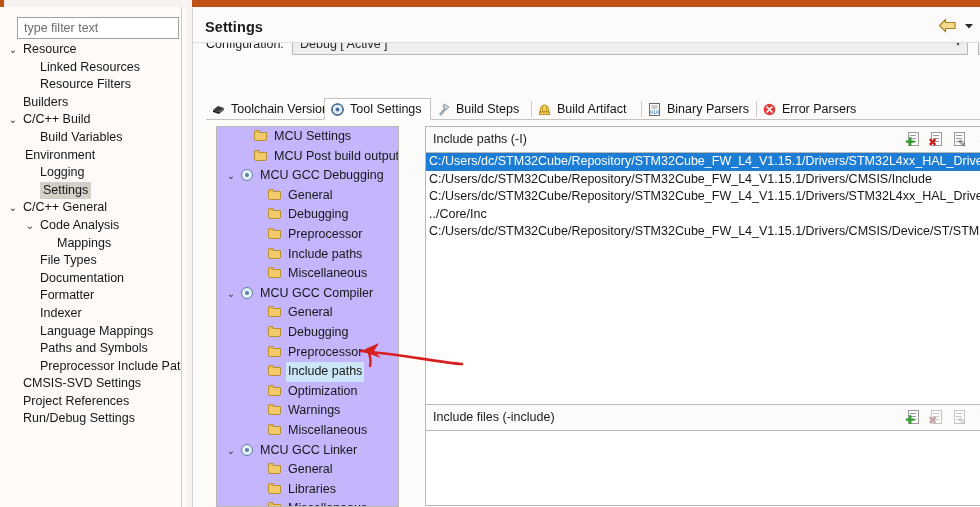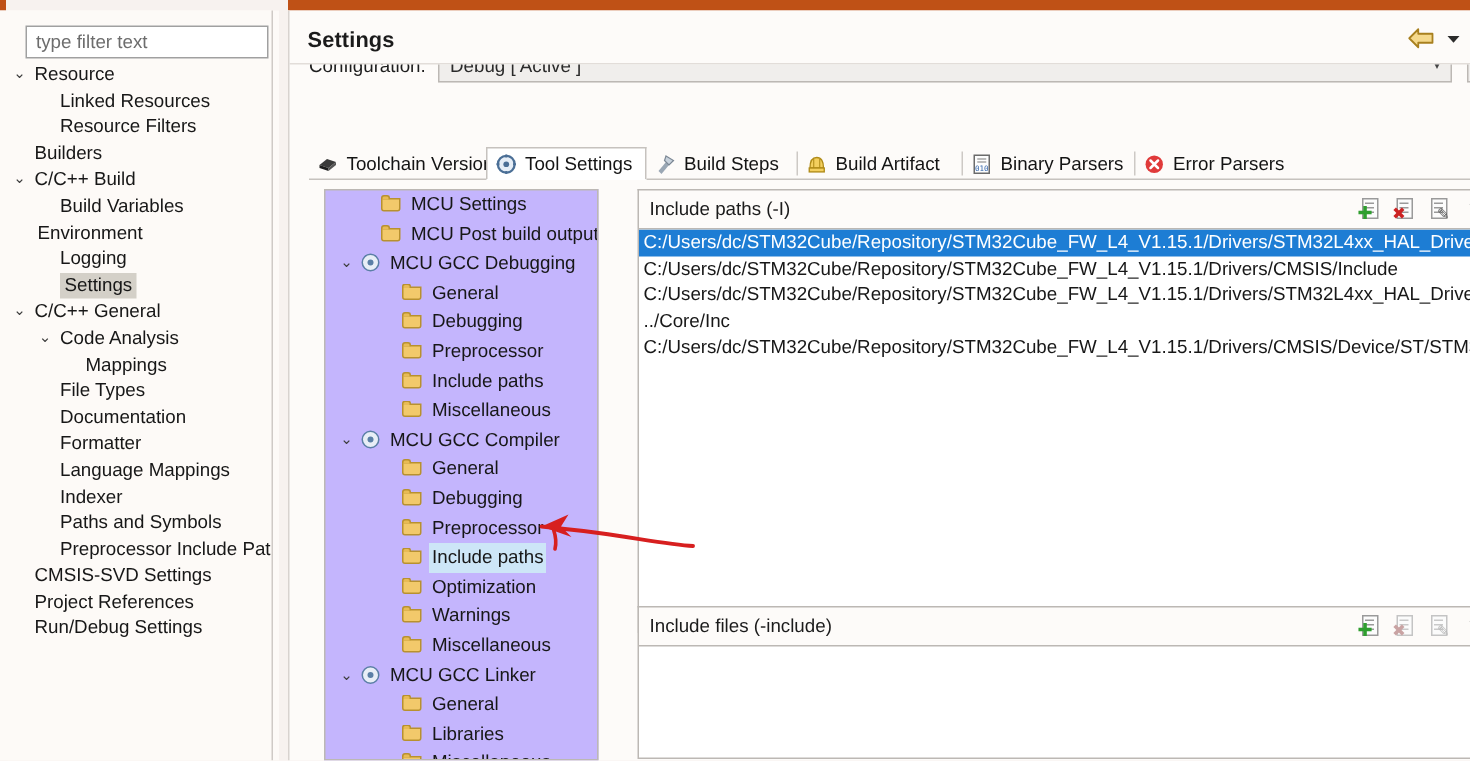--- a/index.html
+++ b/index.html
@@ -497,22 +497,22 @@
         <div class="ti"><span class="lbl" style="margin-left: 35px;">Build Variables</span></div>
         <div class="ti"><span class="lbl" style="margin-left: 20px; text-align: right;">Environment</span></div>
         <div class="ti"><span class="lbl" style="margin-left: 35px;">Logging</span></div>
         <div class="ti sel"><span class="lbl" style="margin-left: 35px;">Settings</span></div>
         <div class="ti"><span class="twisty" style="left: 2px;">⌄</span><span class="lbl" style="margin-left: 18px;">C/C++ General</span></div>
         <div class="ti"><span class="twisty" style="left: 19px;">⌄</span><span class="lbl" style="margin-left: 35px;">Code Analysis</span></div>
         <div class="ti"><span class="lbl" style="margin-left: 52px;">Mappings</span></div>
         <div class="ti"><span class="lbl" style="margin-left: 35px;">File Types</span></div>
         <div class="ti"><span class="lbl" style="margin-left: 35px;">Documentation</span></div>
         <div class="ti"><span class="lbl" style="margin-left: 35px;">Formatter</span></div>
+        <div class="ti"><span class="lbl" style="margin-left: 35px;">Indexer</span></div>
         <div class="ti"><span class="lbl" style="margin-left: 35px;">Language Mappings</span></div>
-        <div class="ti"><span class="lbl" style="margin-left: 35px;">Indexer</span></div>
         <div class="ti"><span class="lbl" style="margin-left: 35px;">Paths and Symbols</span></div>
         <div class="ti"><span class="lbl" style="margin-left: 35px;">Preprocessor Include Pat</span></div>
         <div class="ti"><span class="lbl" style="margin-left: 18px;">CMSIS-SVD Settings</span></div>
         <div class="ti"><span class="lbl" style="margin-left: 18px;">Project References</span></div>
         <div class="ti"><span class="lbl" style="margin-left: 18px;">Run/Debug Settings</span></div>
       </div>
   </div>
 </div>
 
 <div id="content">

